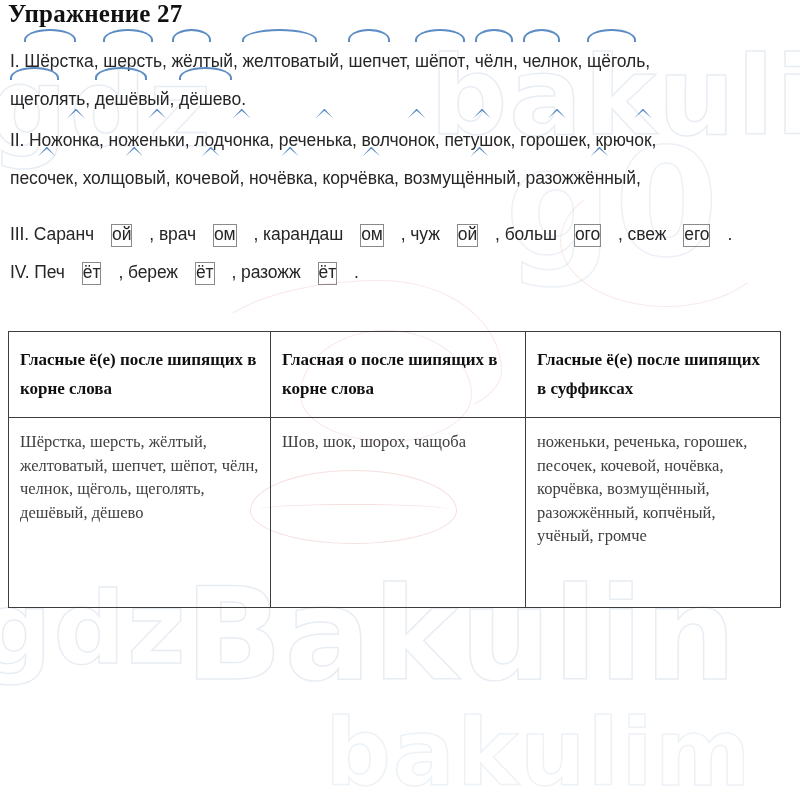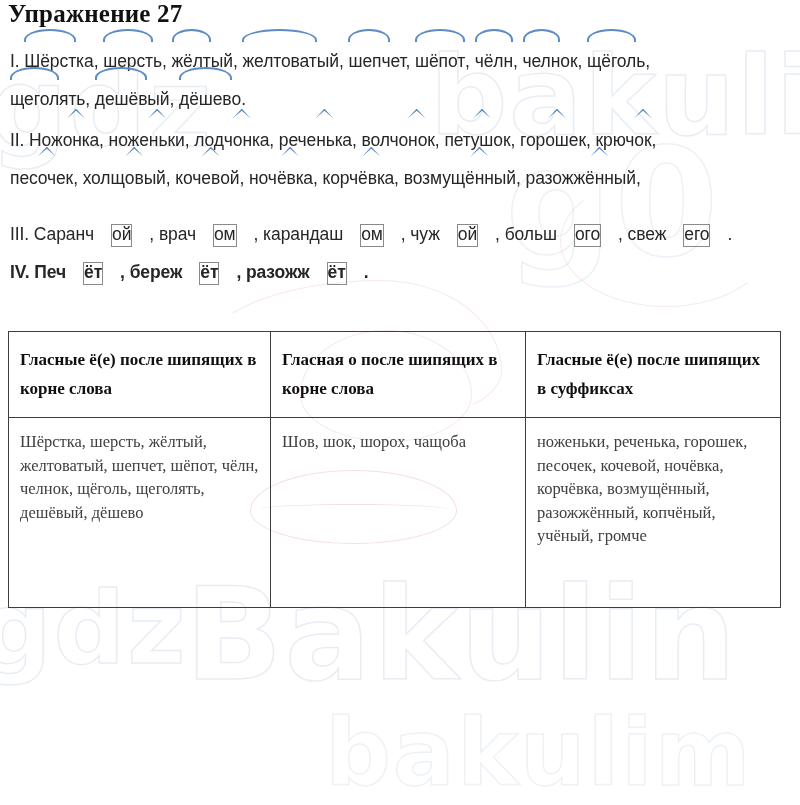--- a/index.html
+++ b/index.html
@@ -239,21 +239,21 @@
       <span class="ln"><span>I. </span><span class="root">Шёрст</span><span>ка, </span><span class="root">шерст</span><span>ь, </span><span class="root">жёлт</span><span>ый, </span><span class="root">желтоват</span><span>ый, </span><span class="root">шепч</span><span>ет, </span><span class="root">шёпот</span><span>, </span><span class="root">чёлн</span><span>, </span><span class="root">челн</span><span>ок, </span><span class="root">щёгол</span><span>ь,</span></span>
       <span class="ln"><span class="root">щегол</span><span>ять, </span><span class="root">дешёв</span><span>ый, </span><span class="root">дёшев</span><span>о.</span></span>
     </div>
   <div class="para" id="sec-1" style="top:121px;">
       <span class="ln"><span>II. Нож</span><span class="suf">онк</span><span>а, </span><span>нож</span><span class="suf">еньк</span><span>и, </span><span>лод</span><span class="suf">чонк</span><span>а, </span><span>реч</span><span class="suf">еньк</span><span>а, </span><span>волч</span><span class="suf">онок</span><span>, </span><span>пет</span><span class="suf">уш</span><span>ок, </span><span>гор</span><span class="suf">ош</span><span>ек, </span><span>крюч</span><span class="suf">ок</span><span>,</span></span>
       <span class="ln"><span>пес</span><span class="suf">оч</span><span>ек, </span><span>холщ</span><span class="suf">ов</span><span>ый, </span><span>коч</span><span class="suf">ев</span><span>ой, </span><span>ноч</span><span class="suf">ёвк</span><span>а, </span><span>корч</span><span class="suf">ёвк</span><span>а, </span><span>возмущ</span><span class="suf">ённ</span><span>ый, </span><span>разожж</span><span class="suf">ённ</span><span>ый,</span></span>
     </div>
   <div class="para" id="sec-2" style="top:215px;">
       <span class="ln"><span>III. Саранч</span><span class="end">ой</span><span>, </span><span>врач</span><span class="end">ом</span><span>, </span><span>карандаш</span><span class="end">ом</span><span>, </span><span>чуж</span><span class="end">ой</span><span>, </span><span>больш</span><span class="end">ого</span><span>, </span><span>свеж</span><span class="end">его</span><span>.</span></span>
     </div>
-  <div class="para" id="sec-3" style="top:253px;font-weight:bold;">
+  <div class="para" id="sec-3" style="top:253px;">
       <span class="ln"><span>IV. Печ</span><span class="end">ёт</span><span>, </span><span>береж</span><span class="end">ёт</span><span>, </span><span>разожж</span><span class="end">ёт</span><span>.</span></span>
     </div>
 
   <table class="tbl">
     <colgroup>
         <col class="c1">
         <col class="c2">
         <col class="c3">
       </colgroup>
     <tbody id="tbl-body">

